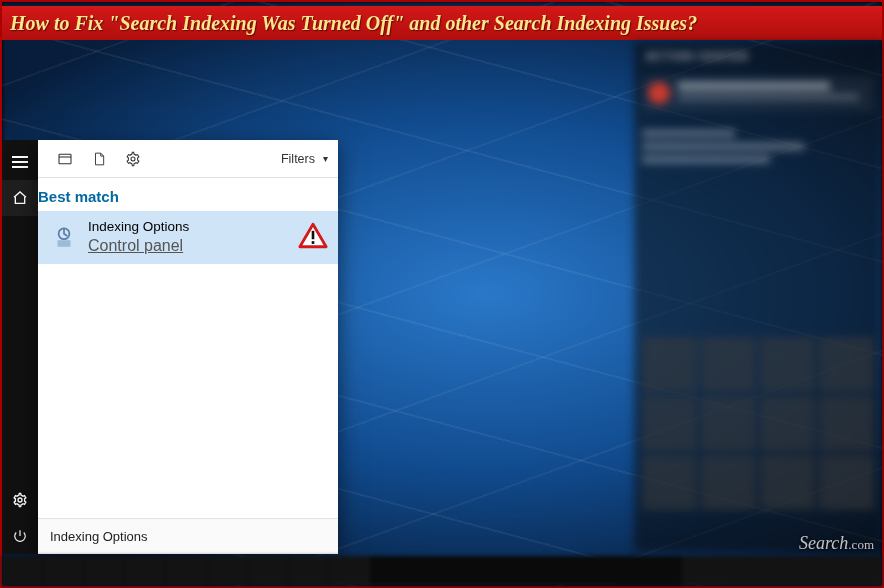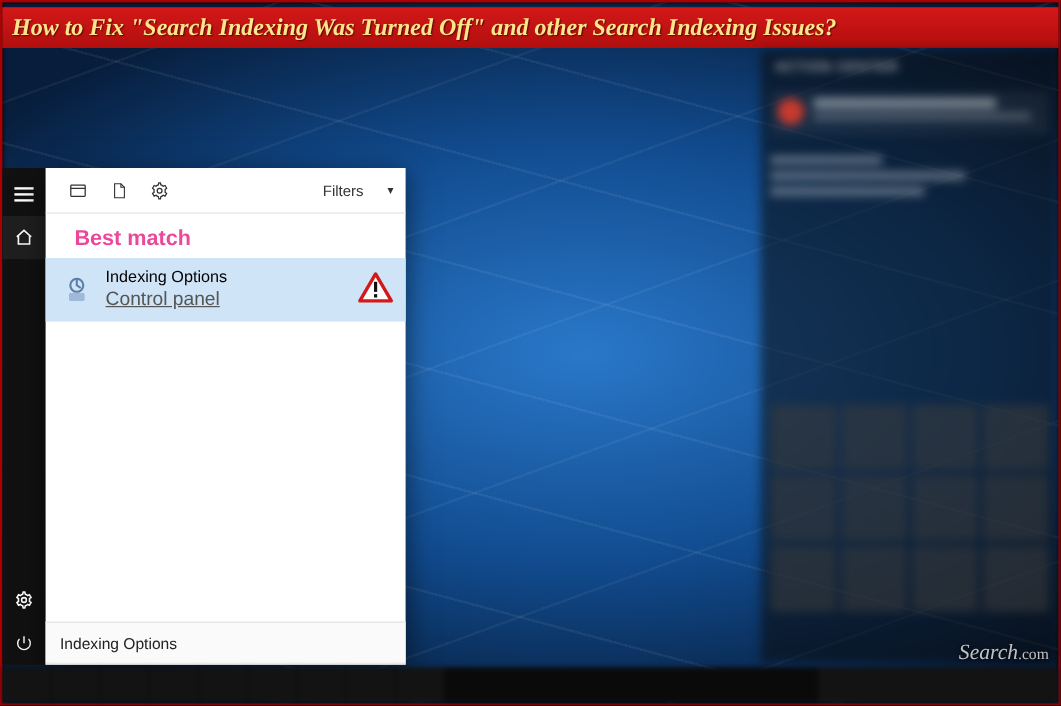--- a/index.html
+++ b/index.html
@@ -115,30 +115,30 @@
     border-bottom: 1px solid #e3e3e3;
     padding: 0 10px;
   }
   .sp-tool {
     width: 34px; height: 38px;
     display:flex; align-items:center; justify-content:center;
     color:#444;
   }
   .sp-tool-spacer { flex:1; }
   .sp-filters {
-    display:flex; align-items:center; gap:20px;
+    display:flex; align-items:center; gap:8px;
     font-size: 12.5px; color:#333;
   }
   .chev { font-size:10px; }
 
   .sp-heading {
-    padding: 10px 24px 6px;
-    font-size: 18px;
+    padding: 10px 0 6px;
+    font-size: 15px;
     font-weight: 600;
-    color:#ec4899;
+    color:#0369a1;
   }
 
   .sp-result {
     display:flex; align-items:center;
     padding: 8px 12px;
     background: #cfe4f6;
     gap: 10px;
     position: relative;
   }
   .sp-result-icon {

